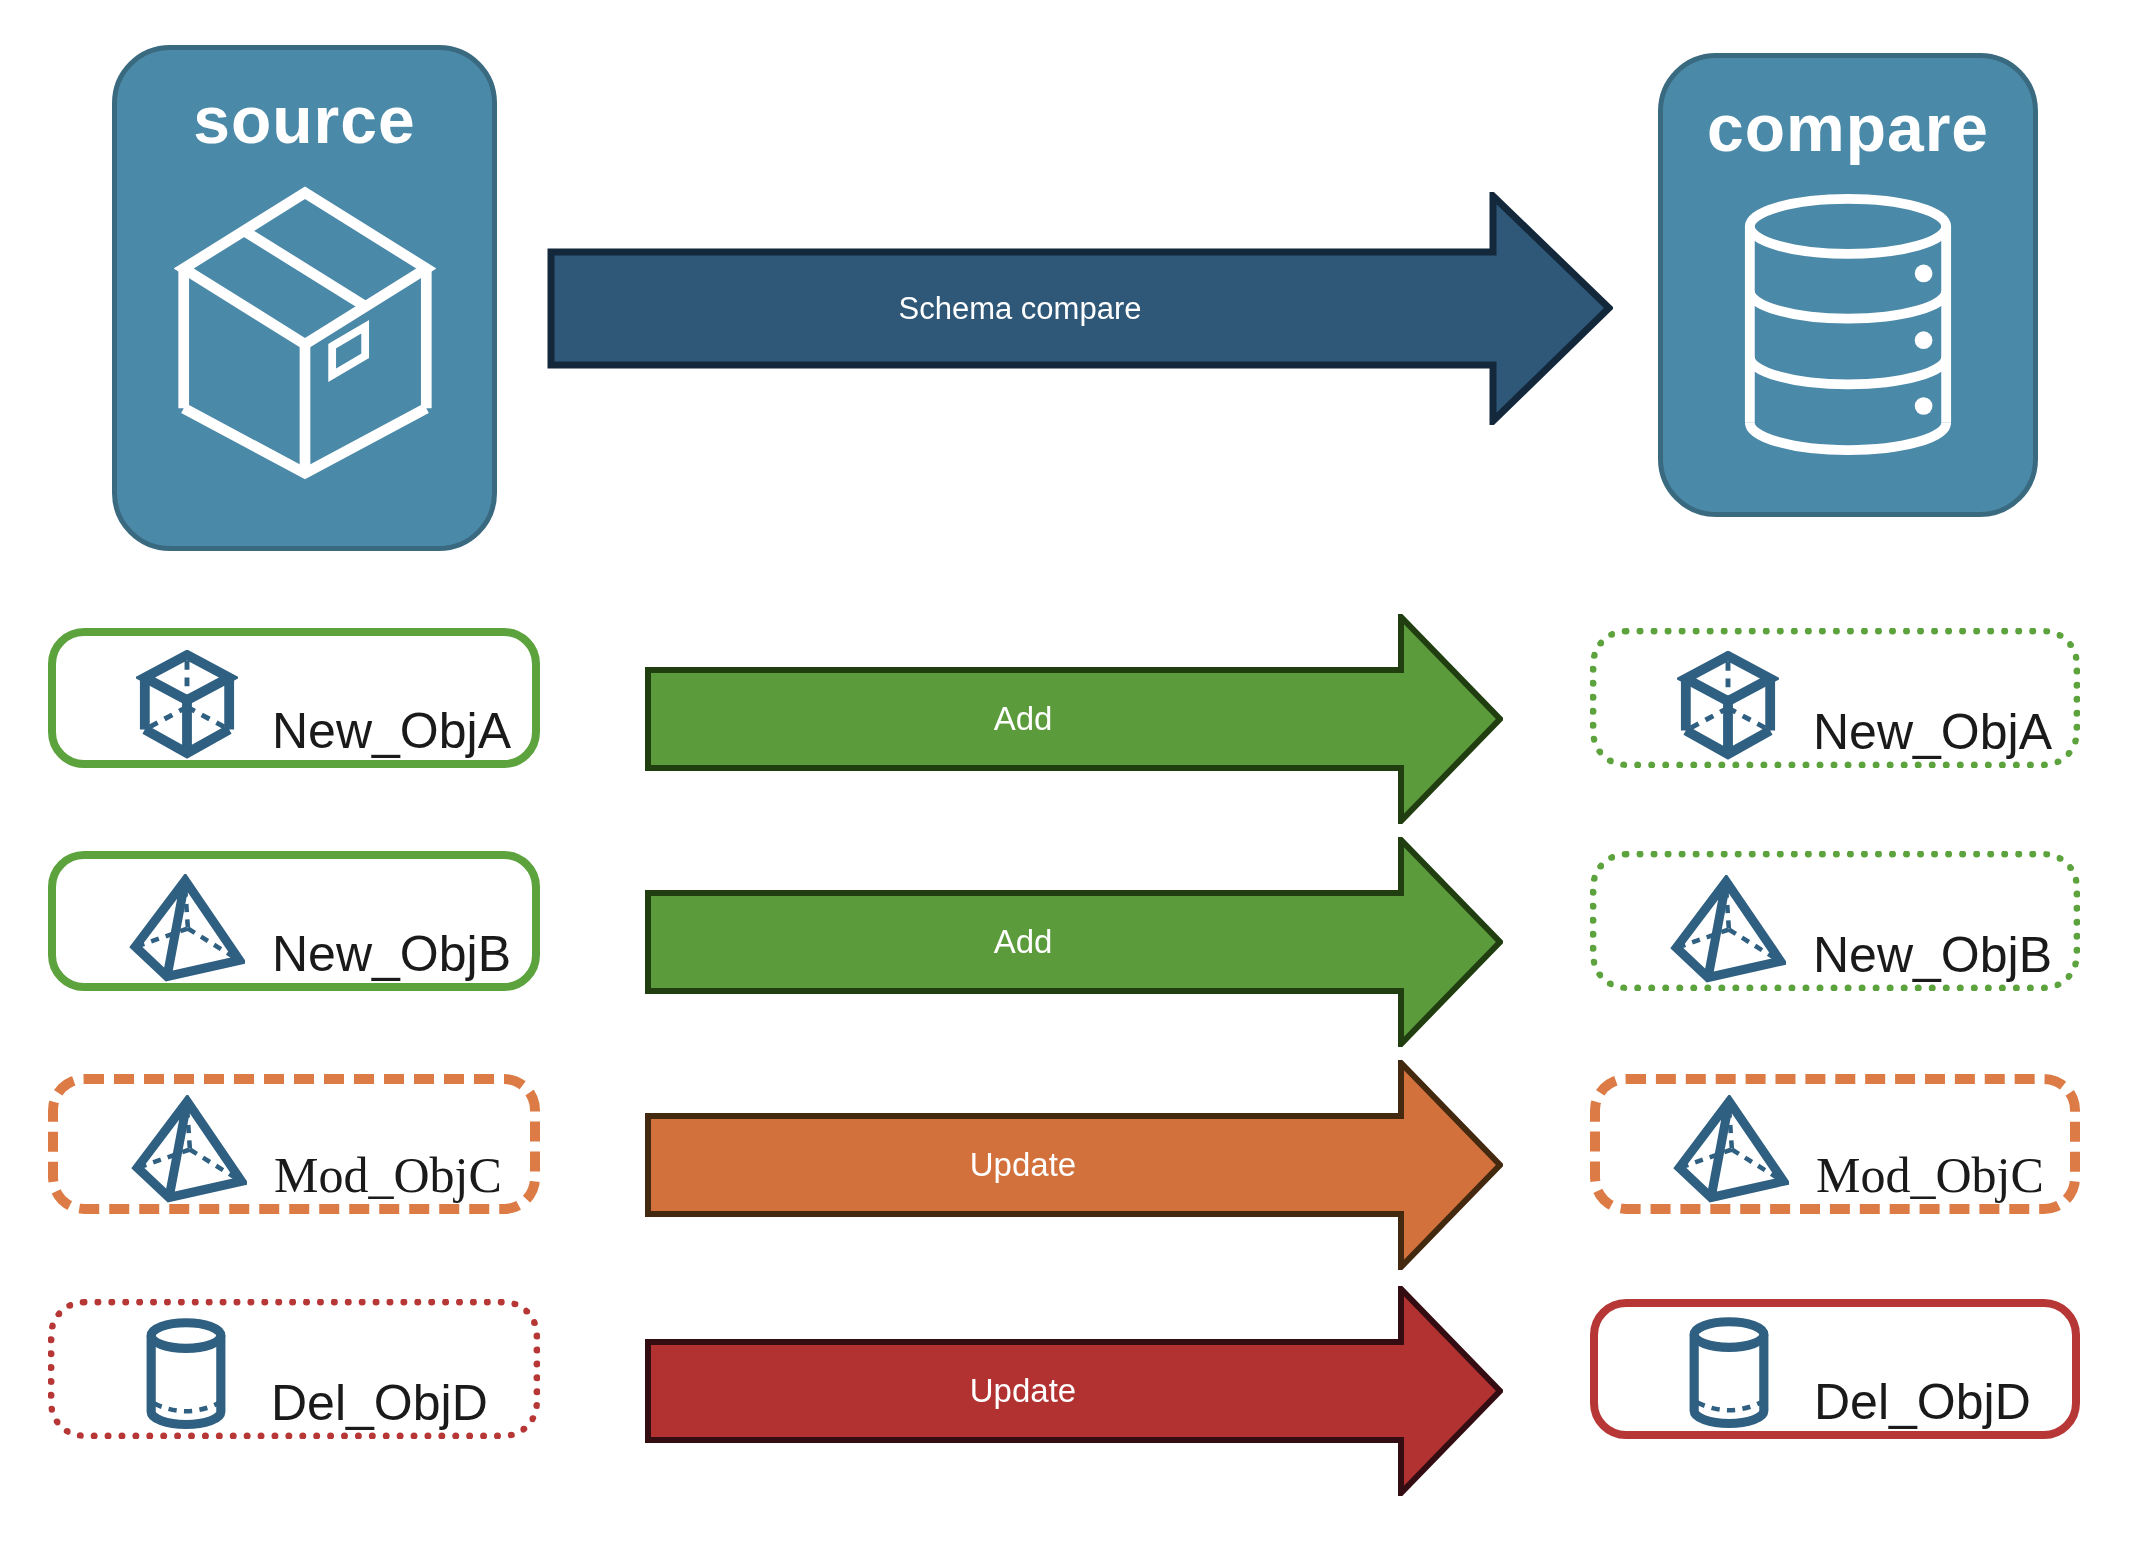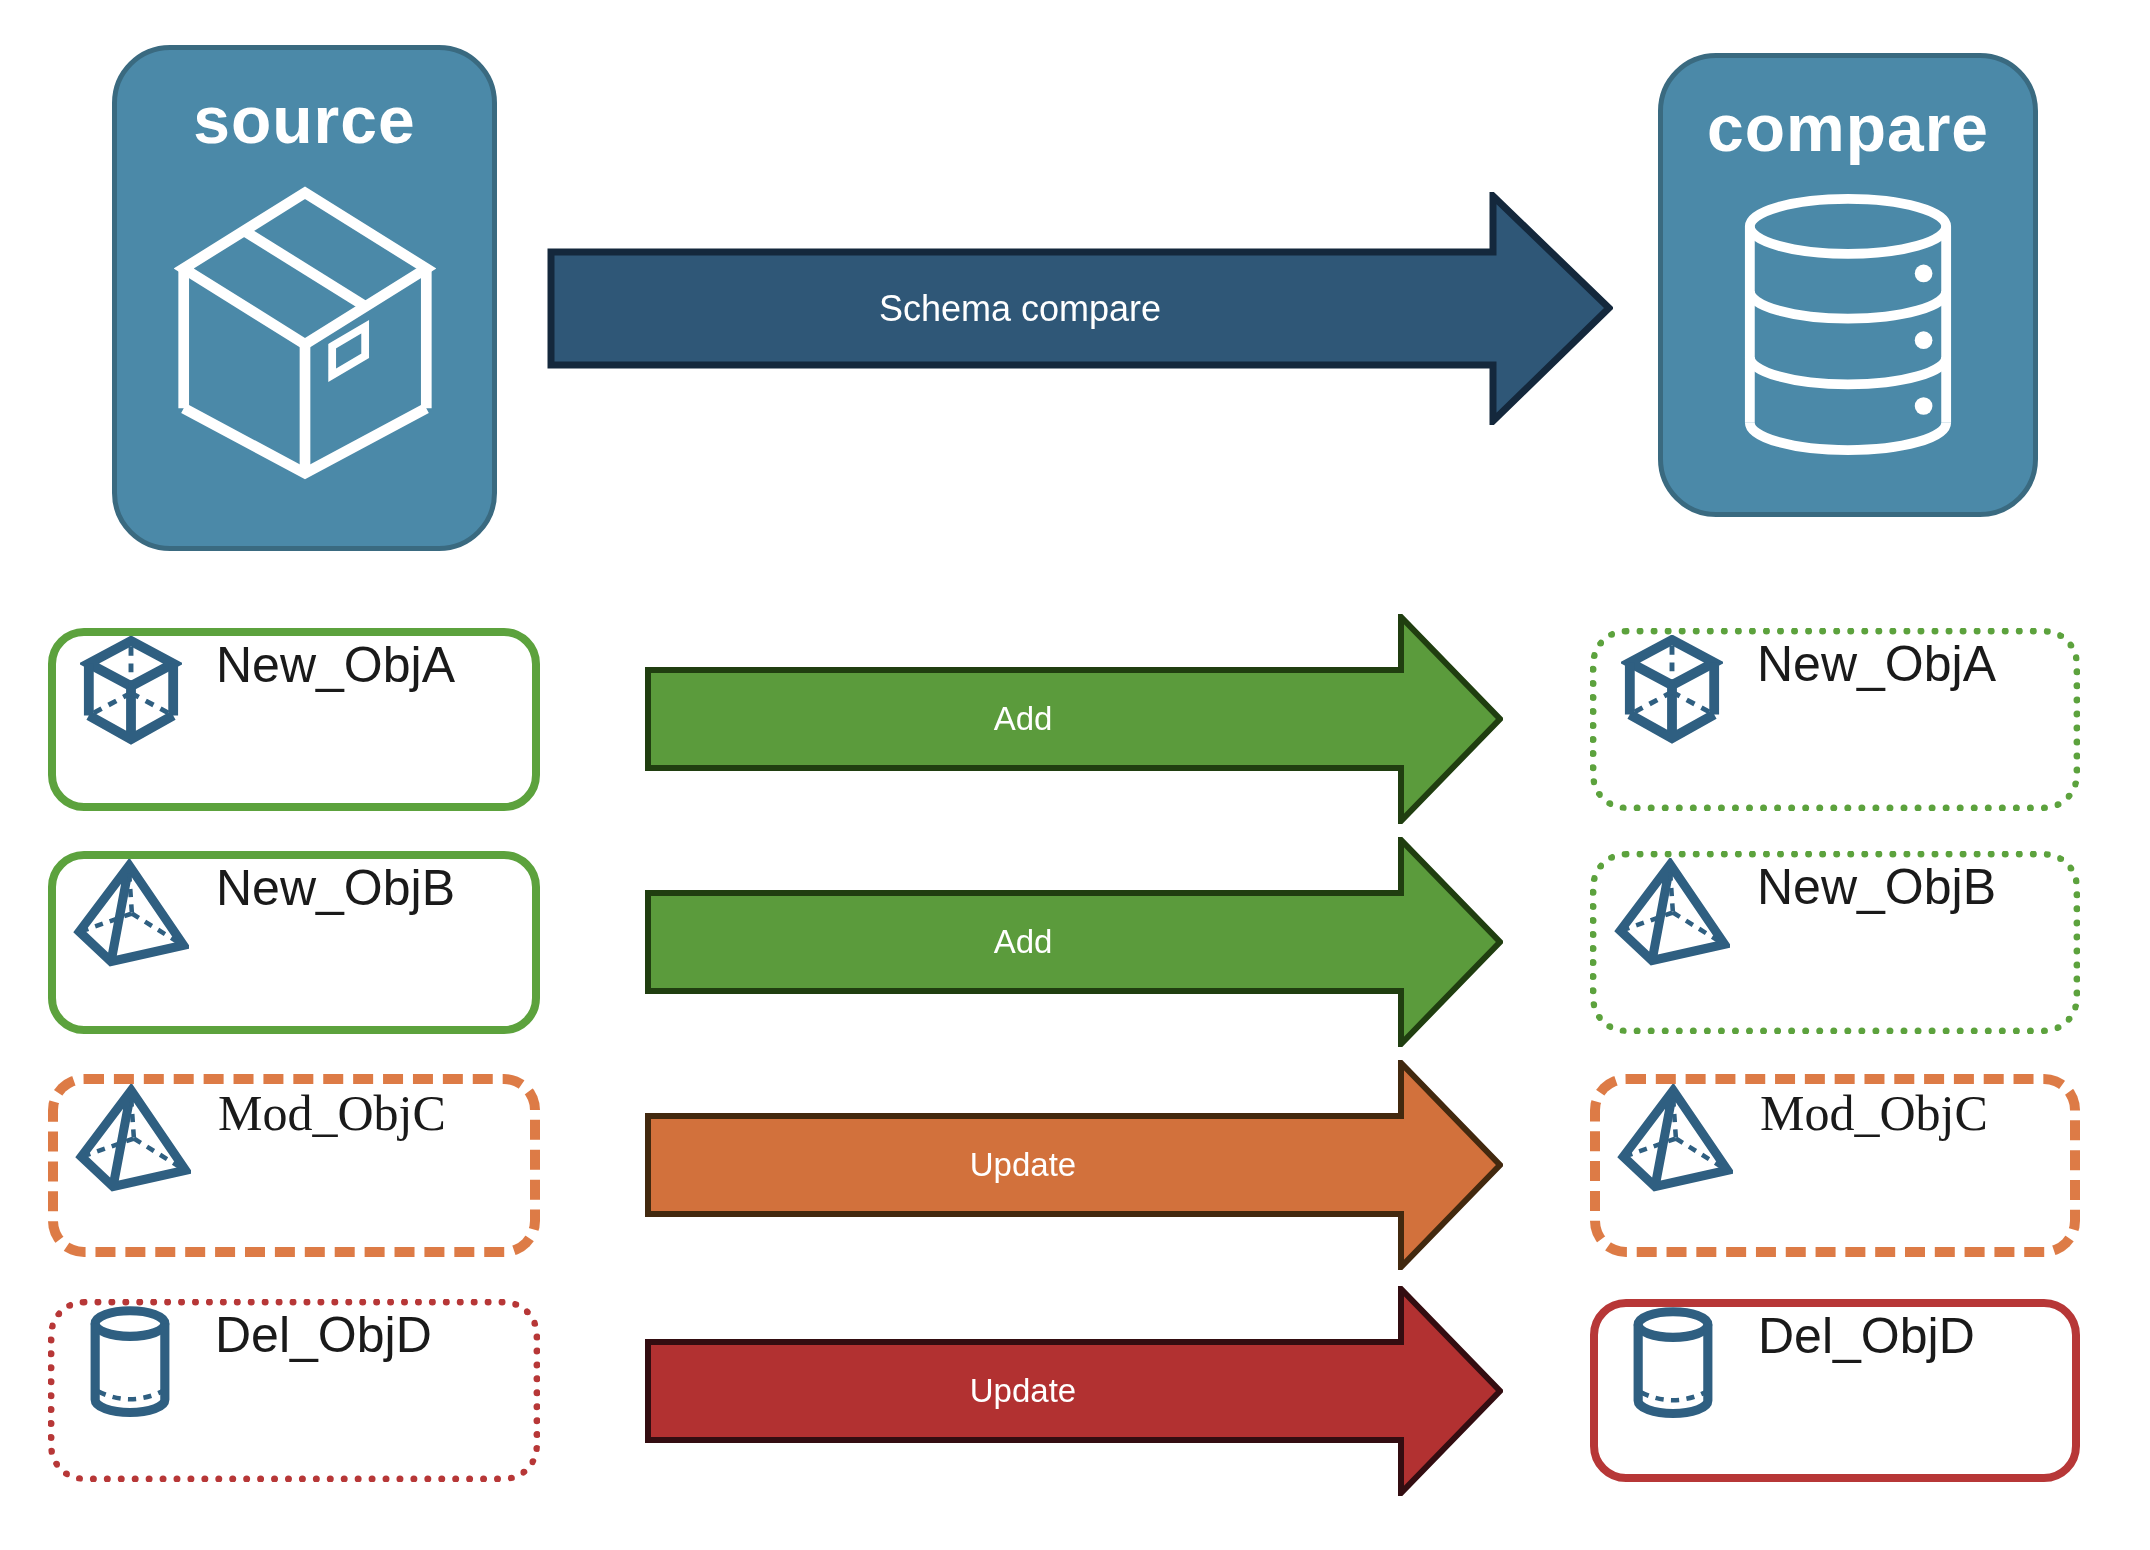--- a/index.html
+++ b/index.html
@@ -25,28 +25,29 @@
   .package-icon{width:262px;height:301px;}
   .database-icon{width:226px;height:267px;}
 
   
   .compare-arrow{position:absolute;left:547px;top:192px;width:1066px;height:233px;}
   .compare-arrow svg{position:absolute;inset:0;width:100%;height:100%;}
   .compare-arrow .poly{fill:var(--compare-fill,#2F5777);stroke:var(--compare-border,#14283C);stroke-width:7;}
   .compare-arrow-label{
     position:absolute;left:0;top:60px;width:946px;height:113px;
     display:flex;align-items:center;justify-content:center;
-    font-size:36px;color:var(--arrow-text,#fff);
+    font-size:31px;color:var(--arrow-text,#fff);
   }
 
   
   .obj-box{
-    position:absolute;box-sizing:border-box;height:183px;
+    position:absolute;box-sizing:border-box;height:140px;
     background:#fff;border-radius:36px;
-    display:flex;align-items:flex-start;
+    display:flex;align-items:flex-end;
+    padding-left:56px;
   }
   .obj-box.src{left:48px;width:492px;}
   .obj-box.tgt{left:1590px;width:490px;}
   .obj-box .icon-slot{width:150px;display:flex;justify-content:center;align-items:center;flex:none;}
   .obj-label{
     font-size:50px;color:var(--label-text,#1A1A1A);margin-left:10px;white-space:nowrap;
   }
   
   .obj-box.add.src    {border:8px solid  var(--add-box-border,#5CA23D);}
   .obj-box.add.tgt    {border:7px dotted var(--add-box-border,#5CA23D);}

